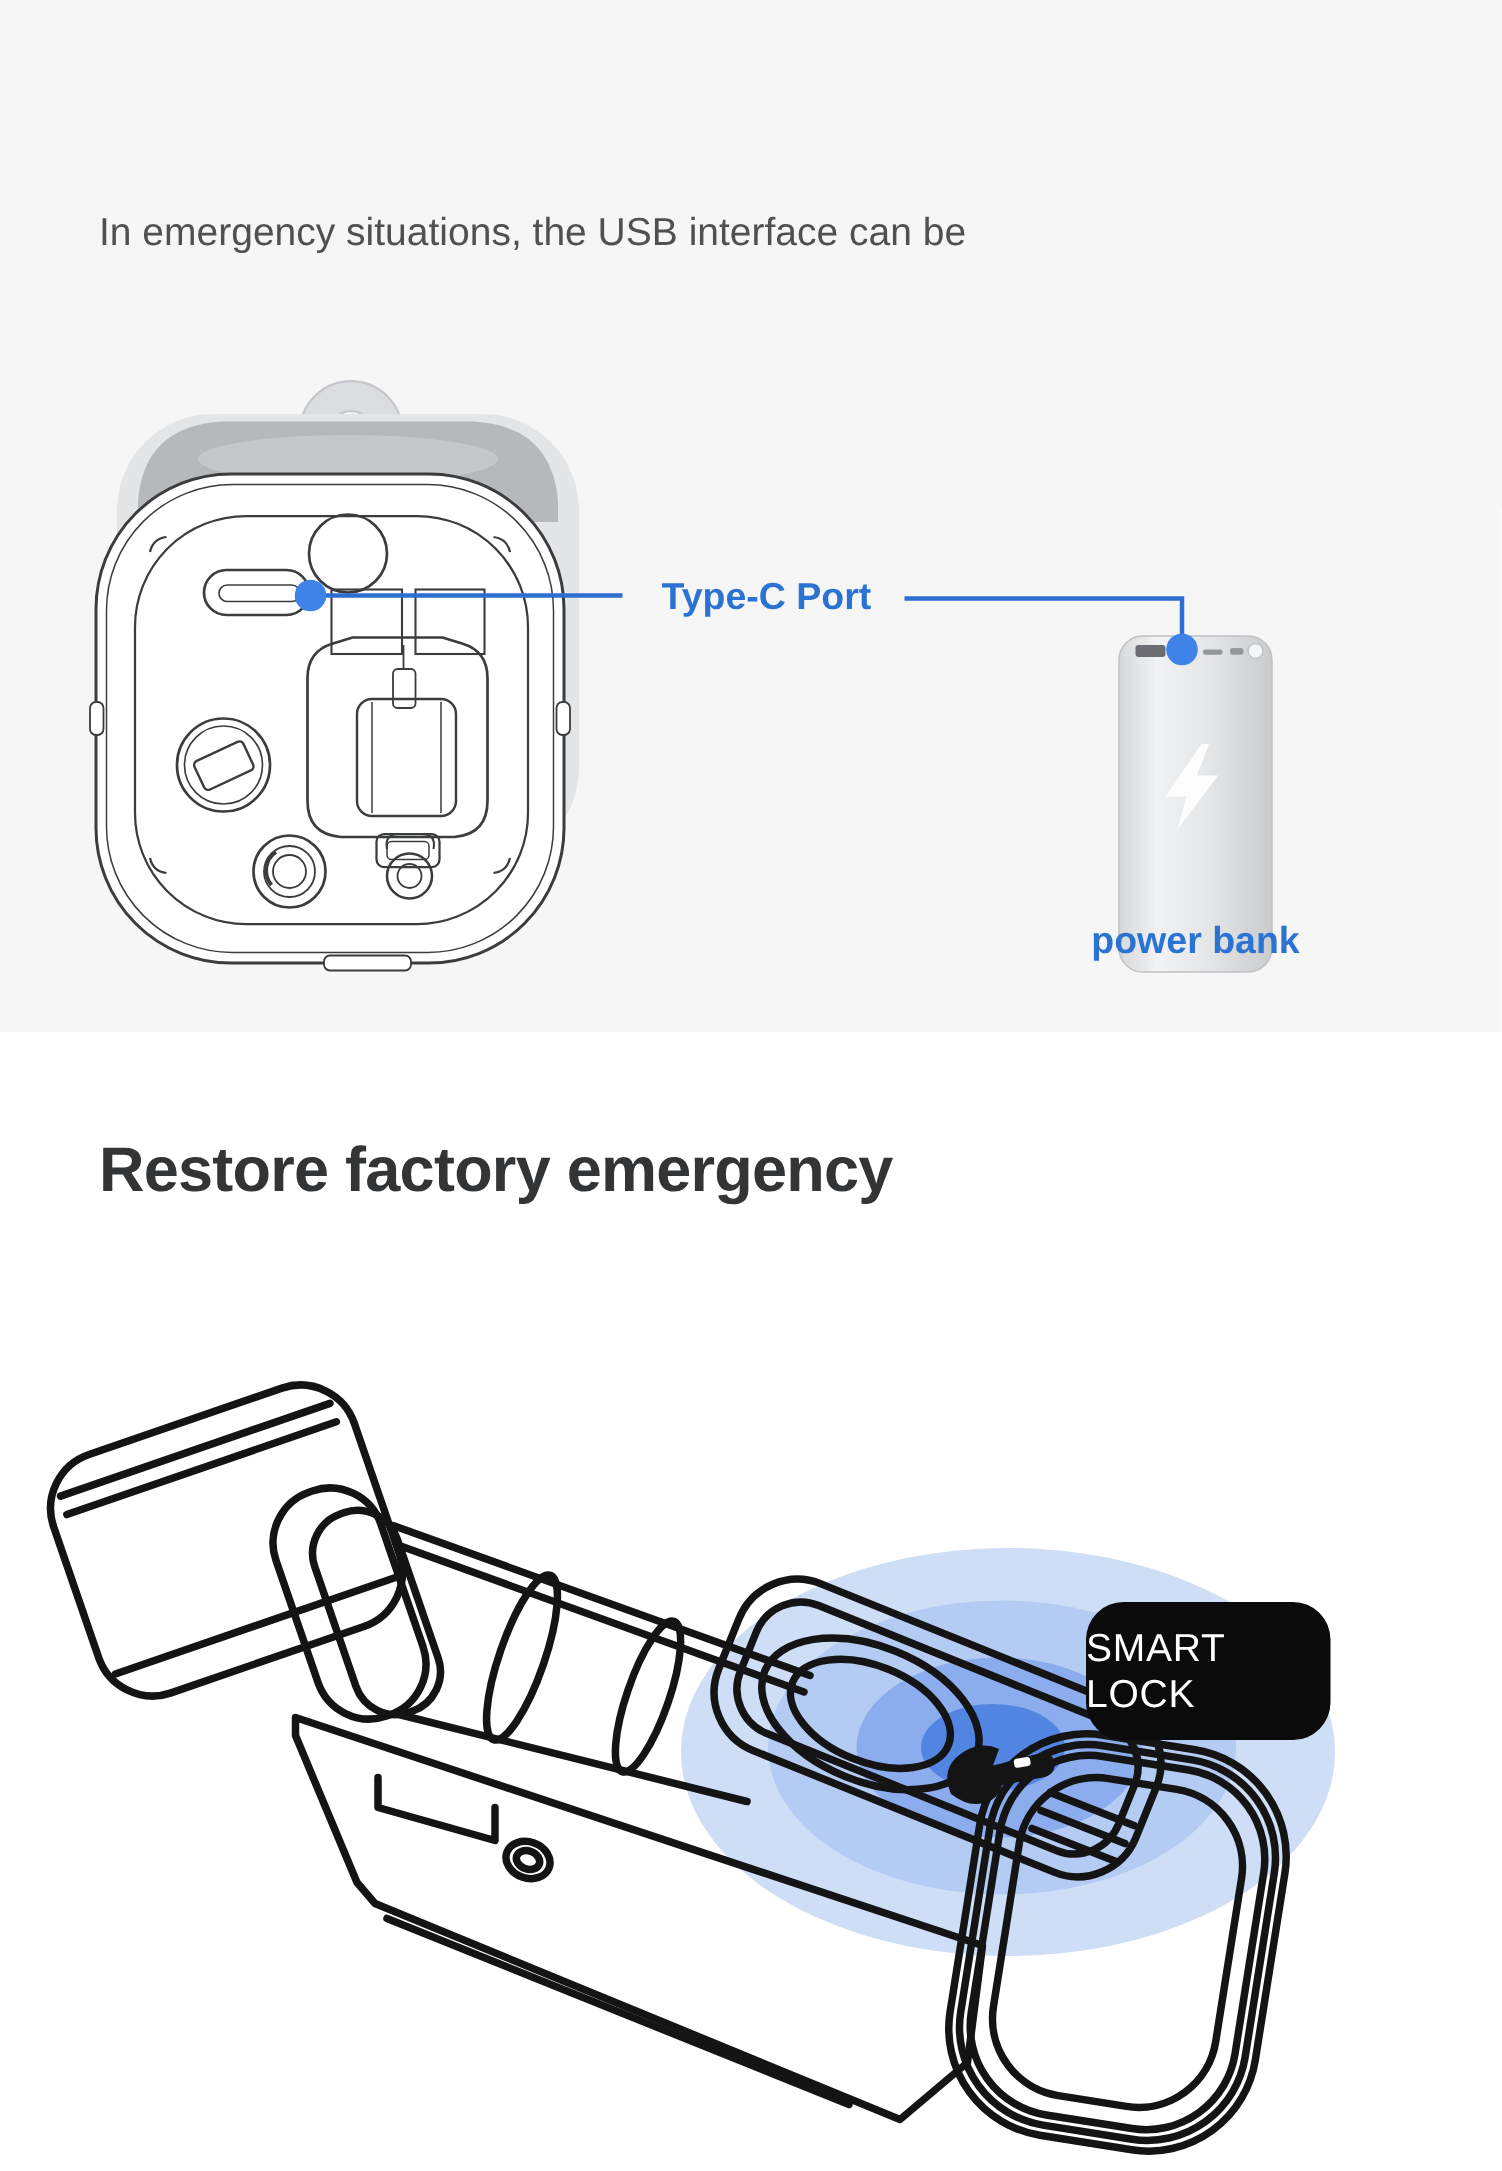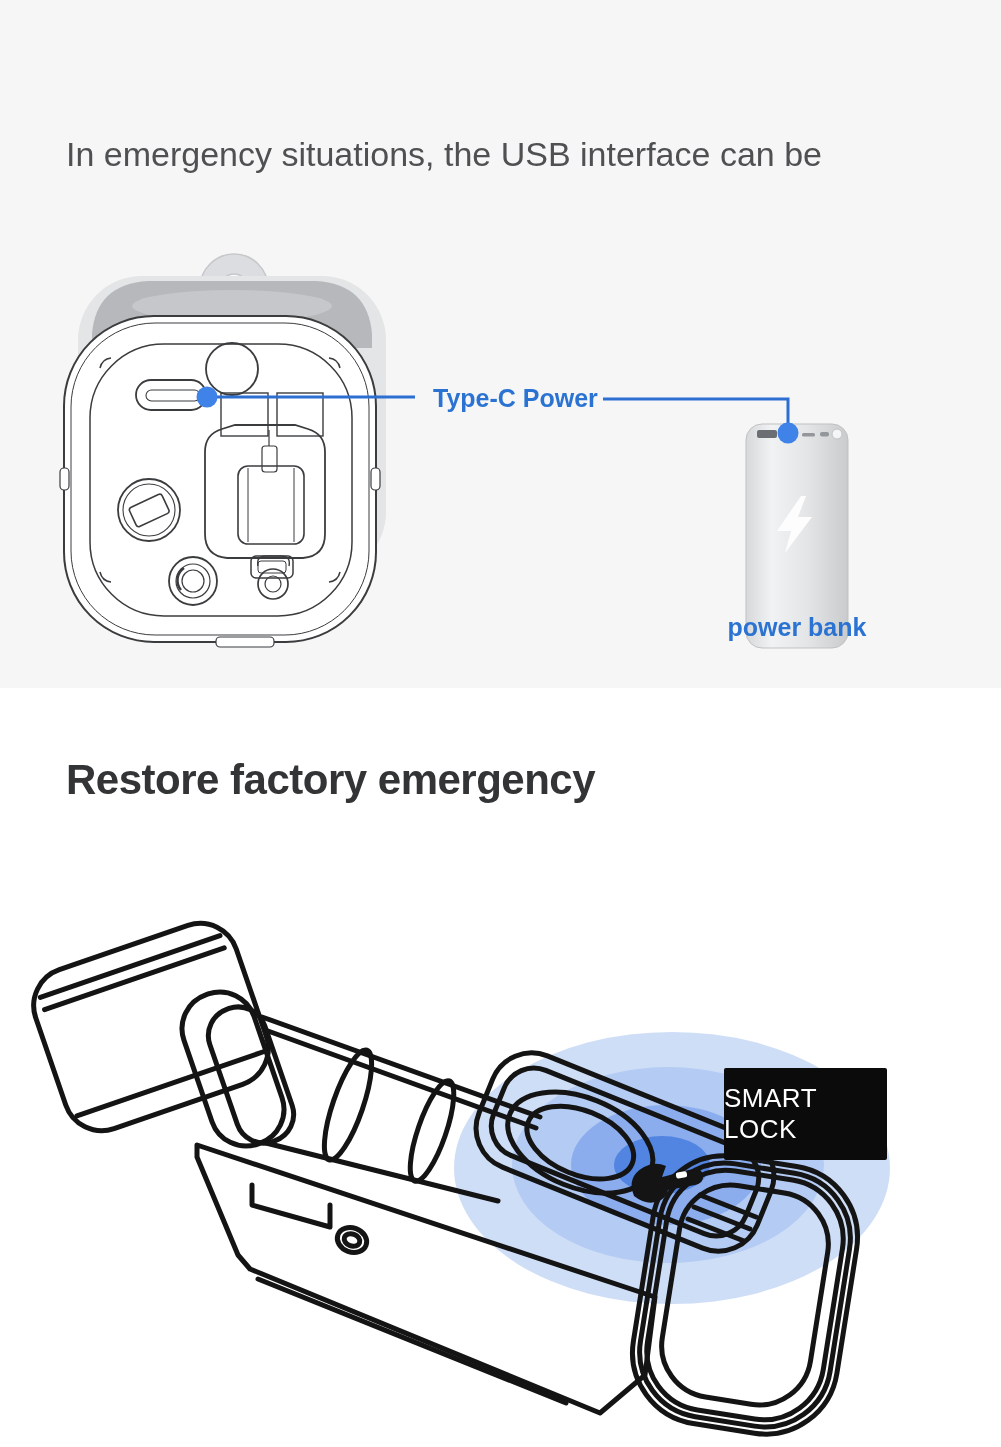--- a/index.html
+++ b/index.html
@@ -9,30 +9,30 @@
   }
   .panel{position:absolute;left:0;width:1001px;}
   .panel-top{top:0;height:688px;background:#f6f6f7;}
   .panel-bottom{top:688px;height:759px;background:#ffffff;}
   .headline{
     position:absolute;left:66px;margin:0;
     font-size:42px;font-weight:700;color:#333436;letter-spacing:-0.5px;line-height:1.15;
   }
   .bodytext{
     position:absolute;left:66px;margin:0;
-    font-size:34px;font-weight:400;color:#4f5052;line-height:41px;
+    font-size:26px;font-weight:400;color:#4f5052;line-height:41px;
   }
   .callout-label{
     position:absolute;font-size:25px;font-weight:600;color:#2b73d2;
     text-align:center;white-space:nowrap;
   }
   .svg-abs{position:absolute;left:0;}
   .device-tag{
     position:absolute;left:724px;top:380px;width:163px;height:92px;
-    background:#0b0b0c;border-radius:2px;color:#ffffff;
+    background:#0b0b0c;border-radius:25px;color:#ffffff;
     font-size:26px;font-weight:500;letter-spacing:0.5px;
     display:flex;align-items:center;justify-content:center;
   }
   .line-art{stroke:#3b3c3e;fill:none;}
   .bold-art{stroke:#141414;fill:none;stroke-width:5;stroke-linecap:round;stroke-linejoin:round;}
 </style>
 </head>
 <body>
 
 <div class="page">
@@ -122,21 +122,21 @@
         <rect x="757" y="430" width="20" height="8" rx="2" fill="#6b6e73"></rect>
         <rect x="780" y="431" width="16" height="6" rx="3" fill="#6b6e73"></rect>
         <rect x="802" y="433" width="13" height="3.5" rx="1.5" fill="#93969a"></rect>
         <rect x="820" y="432" width="9" height="4.5" rx="2" fill="#93969a"></rect>
         <circle cx="837" cy="434" r="5" fill="#f4f5f6" stroke="#c2c3c5" stroke-width="1"></circle>
         <path d="M 801 496 L 777 531 L 791 531 L 785 553 L 812 517 L 798 517 L 806 496 Z" fill="#fdfdfe"></path>
         <circle cx="788" cy="433" r="10.5" fill="#3f82e8"></circle>
       </g>
     </svg>
 
-    <div class="callout-label" style="left:433px;top:384px;width:156px;">Type-C Power</div>
+    <div class="callout-label" style="left:433px;top:384px;width:156px;">Type-C Port</div>
     <div class="callout-label" style="left:722px;top:613px;width:150px;">power bank</div>
   </section>
 
   <section class="panel panel-bottom">
     <h1 class="headline" style="top:68px;">Restore factory emergency</h1>
 
     <svg class="svg-abs" style="top:217px;" width="1001" height="542" viewBox="0 0 1001 542">
 
       <defs>
         <g id="lockSil">

